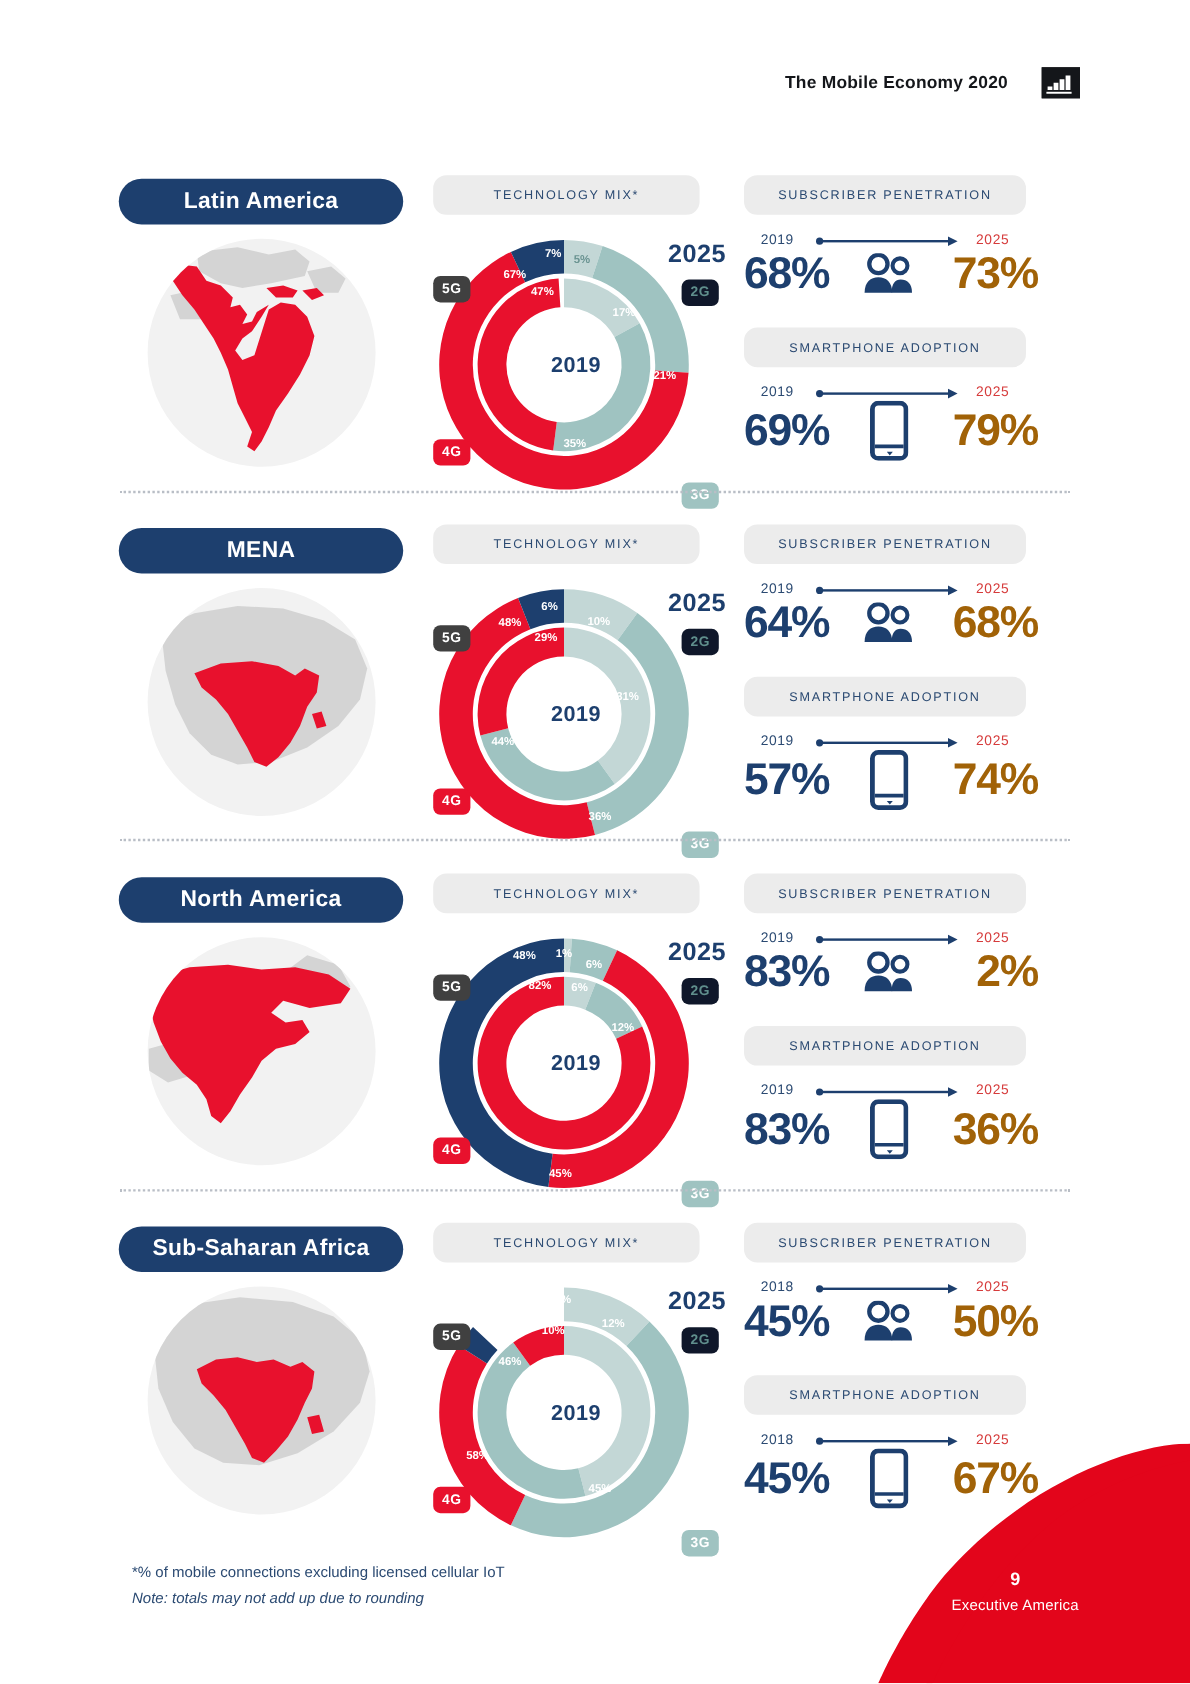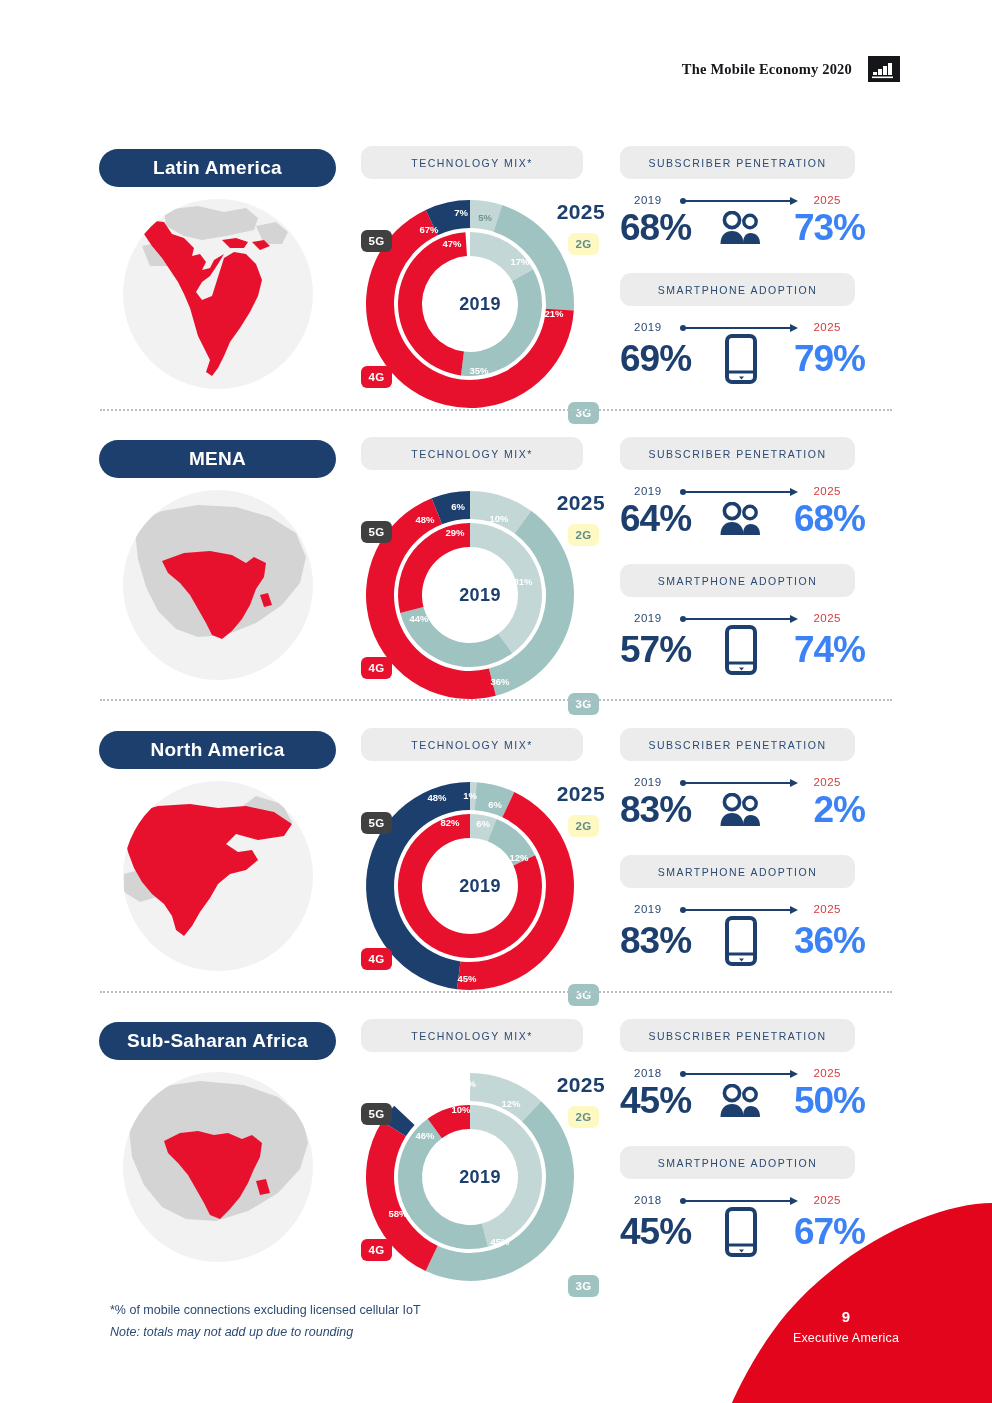--- a/index.html
+++ b/index.html
@@ -10,21 +10,21 @@
     background: #ffffff;
     font-family: "Liberation Sans", "DejaVu Sans", sans-serif;
     color: #1f3864;
     position: relative;
     overflow: hidden;
   }
 
   
   .page-header{
     position:absolute; top:56px; right:92px;
-    display:flex; align-items:center; gap:16px;font-family:Liberation Serif, serif;
+    display:flex; align-items:center; gap:28px;
   }
   .page-header .title{
     font-size:14.5px; font-weight:bold; letter-spacing:.2px; color:#14161a;
     white-space:nowrap;
   }
   .gsma-mark{
     width:32px;height:26px;background:#14161a;display:block;position:relative;
   }
   .gsma-mark svg{display:block}
 
@@ -72,21 +72,21 @@
   .donut-area{ position:relative; width:246px; height:232px; margin-top:9px; }
   .donut-area svg{ position:absolute; left:0; top:0; }
 
   .gbadge{
     position:absolute; border-radius:6px;
     font-size:11.5px; font-weight:bold; letter-spacing:.4px;
     display:flex;align-items:center;justify-content:center;
     width:31px;height:22px;
   }
   .g5{ background:#404040; color:#fff; left:4px;  top:42px; }
-  .g2{ background:#fef9c3; color:#5f8e8c; left:211px; top:45px; }
+  .g2{ background:#0f172a; color:#5f8e8c; left:211px; top:45px; }
   .g4{ background:#e8112d; color:#fff;    left:4px;  top:178px; }
   .g3{ background:#9fc3c1; color:#ffffff; left:211px; top:178px;margin-top:36px; }
 
   .yr2025{
     position:absolute; right:-2px; top:12px;
     font-size:21px; font-weight:bold; color:#1d3f6e; letter-spacing:.4px;
   }
   .yr2019{
     position:absolute; left:0; right:0; top:106px; text-align:center;
     font-size:18px; font-weight:bold; color:#1d3f6e; letter-spacing:.4px;
@@ -121,21 +121,21 @@
     content:""; position:absolute; right:-6px; top:-3px;
     border-left:8px solid #1d3f6e;
     border-top:4px solid transparent; border-bottom:4px solid transparent;
   }
 
   .val-row{
     width:245px; display:flex; align-items:center; justify-content:space-between;
     margin-top:-2px;
   }
   .val-old{ font-size:37px; font-weight:bold; color:#1d3f6e; letter-spacing:-1px; width:92px; }
-  .val-new{ font-size:37px; font-weight:bold; color:#3b82f6; letter-spacing:-1px; width:96px; text-align:right; }
+  .val-new{ font-size:37px; font-weight:bold; color:#a16207; letter-spacing:-1px; width:96px; text-align:right; }
   .val-icon{ width:52px; display:flex; align-items:center; justify-content:center; }
   .val-icon svg{ display:block; }
 
   
   .footnotes{
     position:absolute; left:110px; top:1300px; width:520px;
     font-size:12.5px; line-height:1.75; color:#2b4a72;
   }
   .footnotes .ital{ font-style:italic; }
 

